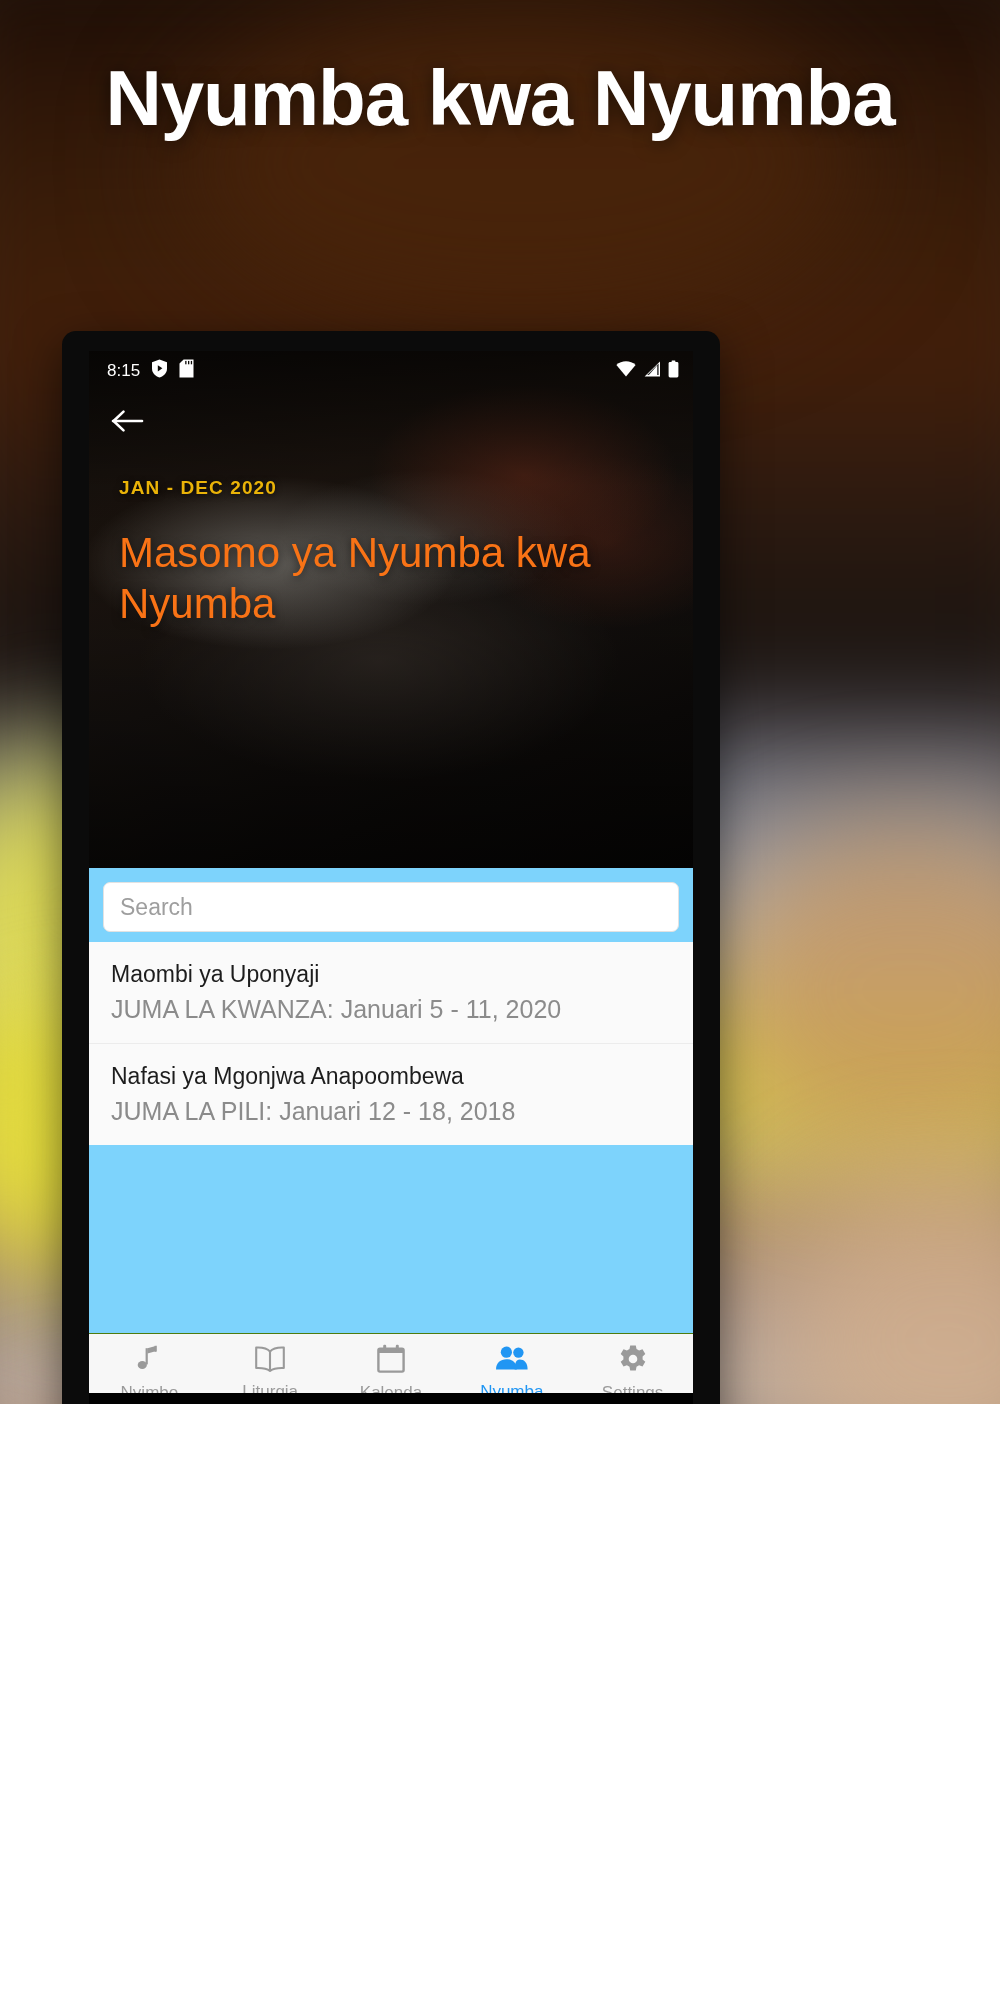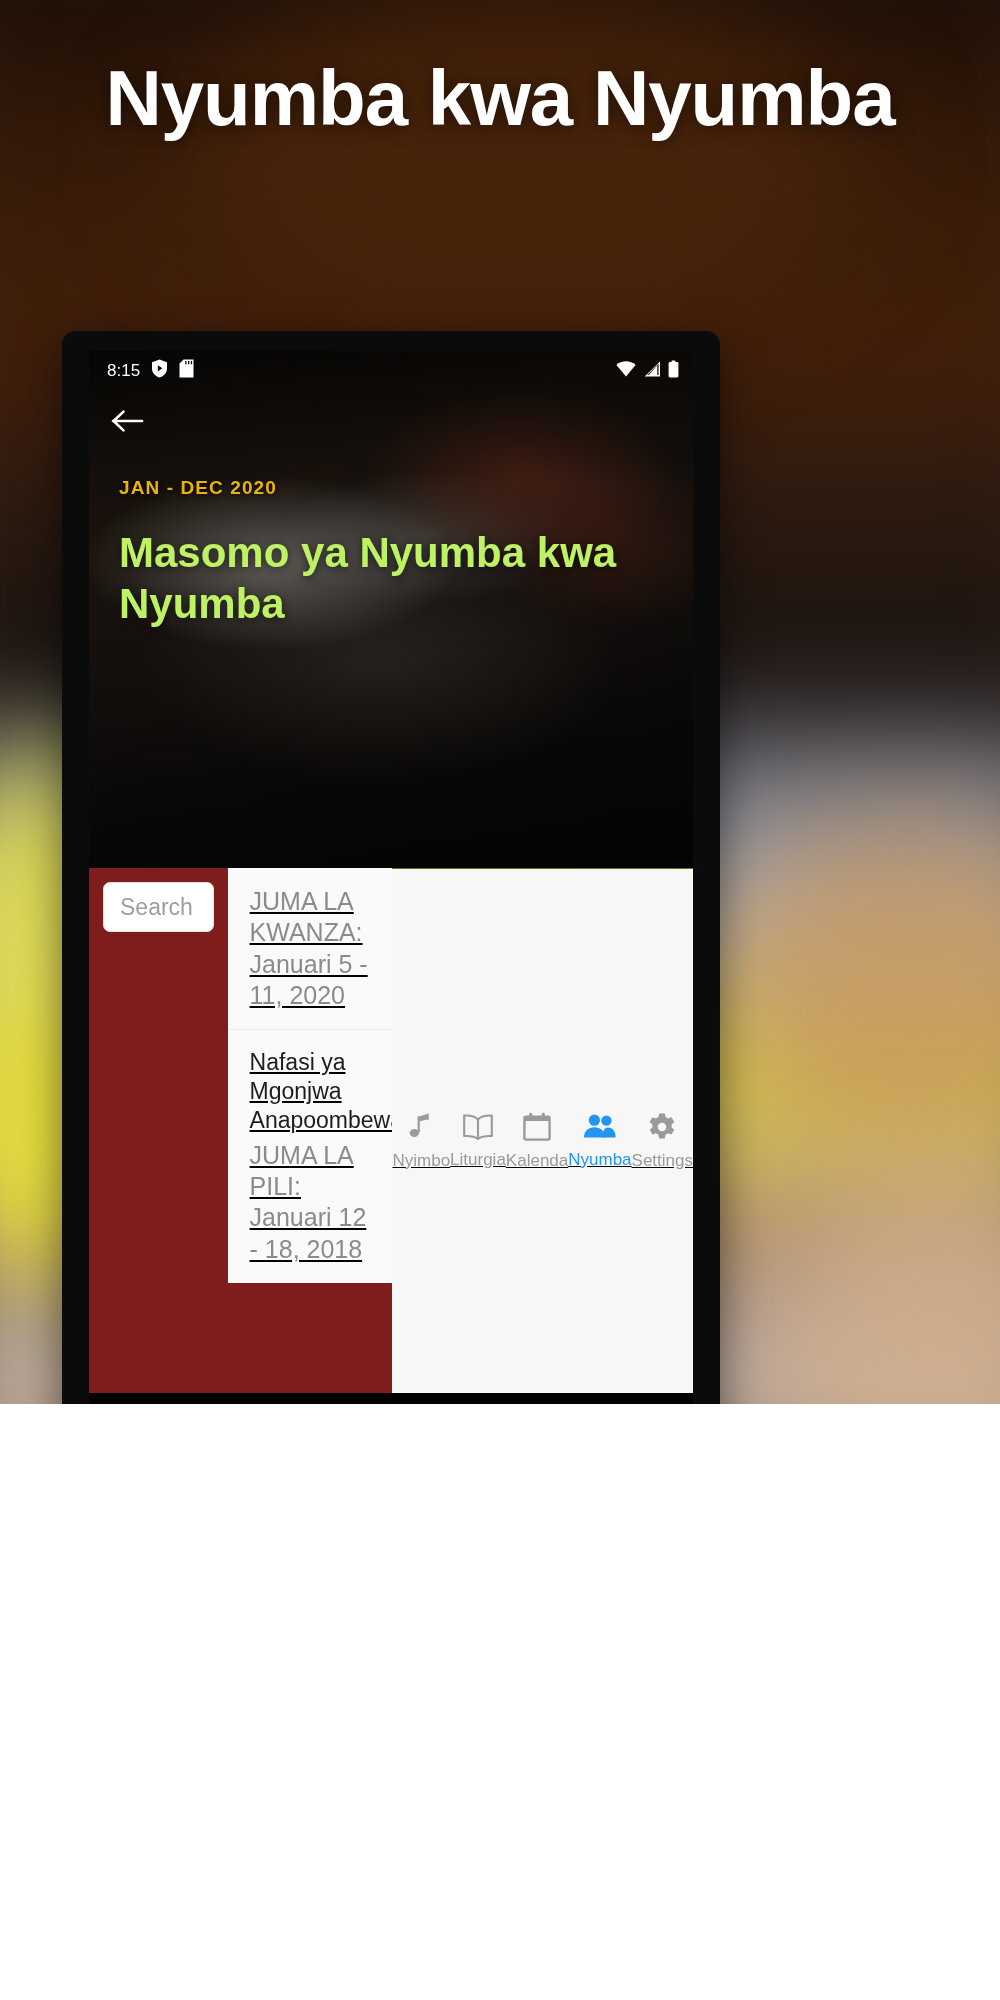--- a/index.html
+++ b/index.html
@@ -138,36 +138,35 @@
     position: relative;
     color: #eab308;
     font-size: 19px;
     font-weight: 700;
     letter-spacing: 1.1px;
     padding: 22px 0 0 30px;
     text-shadow: 0 1px 6px rgba(0,0,0,.8);
   }
   .hero-title {
     position: relative;
-    color: #bef264;
+    color: #f97316;
     font-size: 42px;
     line-height: 1.22;
-    font-weight: 700;
+    font-weight: 400;
     padding: 28px 40px 0 30px;
     text-shadow: 0 2px 10px rgba(0,0,0,.6);
   }
 
   
   .sheet {
     flex: 1 1 auto;
-    background: #7f1d1d;
-    display: flex;
-    flex-direction: row;
+    background: #7dd3fc;
+    display: flex;
+    flex-direction: column;
     min-height: 0;
-    text-decoration: underline;
   }
   .search-wrap { padding: 14px 14px 10px 14px; }
   .search-input {
     width: 100%;
     height: 50px;
     border: 1px solid #e2e2e2;
     border-radius: 7px;
     background: #fff;
     padding: 0 16px;
     font-family: "Liberation Sans", sans-serif;
@@ -318,20 +317,21 @@
 
       <div class="sheet">
 
         <div class="search-wrap">
           <input class="search-input" type="text" placeholder="Search" style="">
         </div>
 
         <div class="list">
 
           <div class="list-item">
+            <div class="li-title">Maombi ya Uponyaji</div>
             <div class="li-sub">JUMA LA KWANZA: Januari 5 - 11, 2020</div>
           </div>
 
           <div class="list-item">
             <div class="li-title">Nafasi ya Mgonjwa Anapoombewa</div>
             <div class="li-sub">JUMA LA PILI: Januari 12 - 18, 2018</div>
           </div>
 
 
         </div>

